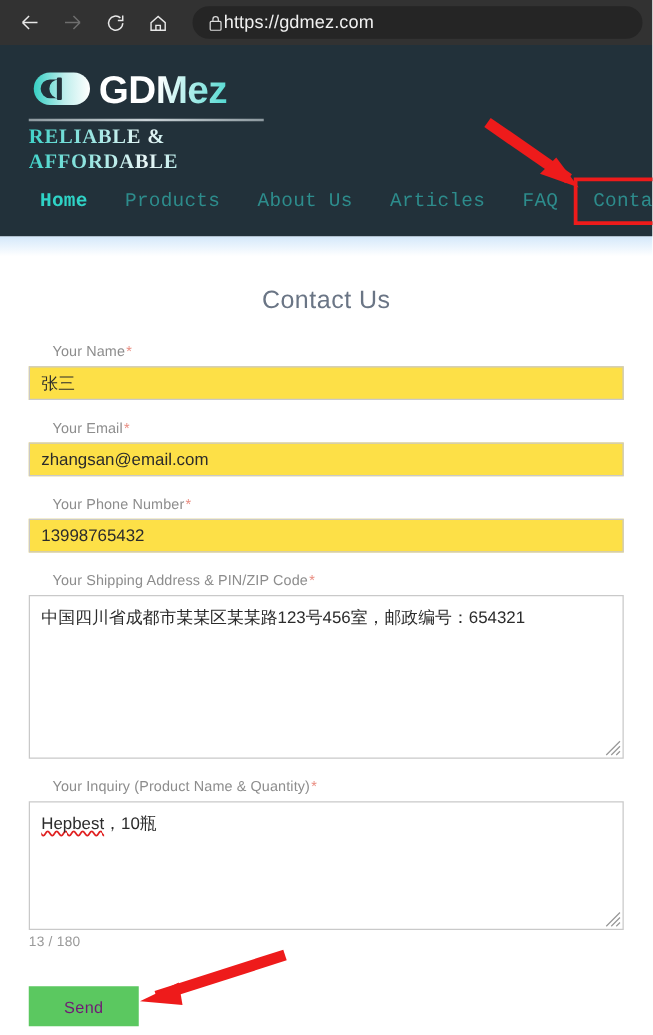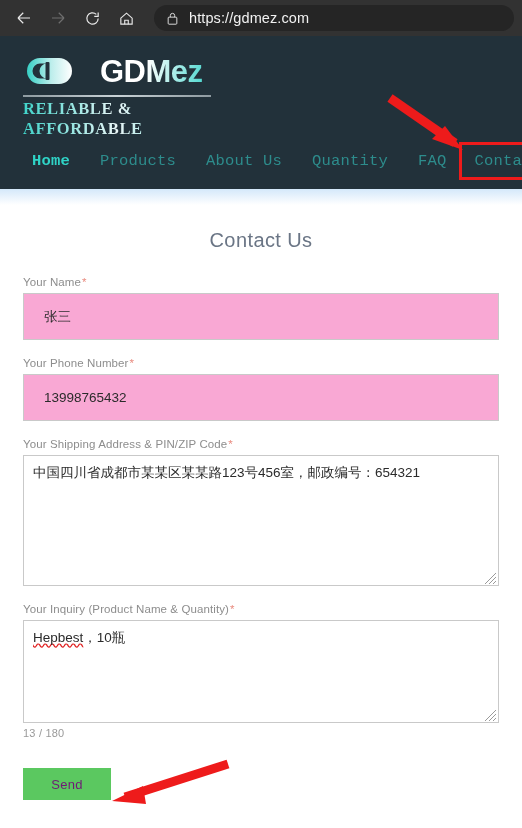--- a/index.html
+++ b/index.html
@@ -29,21 +29,20 @@
   .nav-btn svg { display: block; }
   .url-bar {
     margin-left: 10px;
     flex: 1;
     height: 26px;
     background: #252525;
     border-radius: 13px;
     display: flex;
     align-items: center;
     padding: 0 12px;
-    gap: 10px;
   }
   .lock-icon { color: #dcdcdc; display: flex; align-items: center; }
   .url-text {
     color: #f1f1f1;
     font-size: 14.5px;
     letter-spacing: .1px;
     white-space: nowrap;
   }
 
   
@@ -53,21 +52,21 @@
     position: relative;
   }
   .logo-wrap {
     position: absolute;
     left: 23px; top: 14px;
     width: 200px;
   }
   .logo-row {
     display: flex;
     align-items: center;
-    gap: 25px;
+    gap: 4px;
     height: 42px;
   }
   .capsule {
     width: 52px; height: 30px;
     position: relative;
   }
   .capsule-svg { display:block; }
   .logo-text {
     font-size: 31px;
     font-weight: bold;
@@ -138,31 +137,32 @@
     letter-spacing: .4px;
     margin-top: 24px;
     margin-bottom: 24px;
   }
   .field { margin-bottom: 17px; }
   .field-label {
     font-size: 11.5px;
     color: #8d8d8d;
     margin-bottom: 5px;
     letter-spacing: .1px;
+    margin-left: 19px;
   }
   .req { color: #e98b7f; margin-left: 1px; }
   .text-input {
     width: 100%;
-    height: 47px;
+    height: 27px;
     border: 1px solid #c9c9c9;
-    background: #f9a8d4;
+    background: #fde047;
     font-family: "Liberation Sans", sans-serif;
     font-size: 13.5px;
     color: #2b2b2b;
-    padding: 0 20px;
+    padding: 0 9px;
     outline: none;
     border-radius: 0;
   }
   .textarea {
     width: 100%;
     border: 1px solid #c9c9c9;
     background: #fff;
     font-family: "Liberation Sans", sans-serif;
     font-size: 13.5px;
     color: #2b2b2b;
@@ -281,38 +281,44 @@
       <span class="logo-text">GDMez</span>
     </div>
     <div class="logo-rule"></div>
     <div class="logo-tagline">RELIABLE &amp; AFFORDABLE</div>
   </div>
 
   <div class="nav">
     <div class="nav-item active">Home</div>
     <div class="nav-item">Products</div>
     <div class="nav-item">About Us</div>
-    <div class="nav-item">Quantity</div>
+    <div class="nav-item">Articles</div>
     <div class="nav-item">FAQ</div>
     <div class="nav-item boxed">Contact Us</div>
   </div>
 </div>
 <div class="header-fade"></div>
 
 <div class="page">
 
   <div class="page-title">Contact Us</div>
 
   <div class="field">
     <div class="field-label">
       <span>Your Name</span><span class="req">*</span>
     </div>
     <input class="text-input" type="text" value="张三" style="">
   </div>
 
+  <div class="field">
+    <div class="field-label">
+      <span>Your Email</span><span class="req">*</span>
+    </div>
+    <input class="text-input" type="text" value="zhangsan@email.com" style="">
+  </div>
 
   <div class="field">
     <div class="field-label">
       <span>Your Phone Number</span><span class="req">*</span>
     </div>
     <input class="text-input" type="text" value="13998765432" style="">
   </div>
 
   <div class="field">
     <div class="field-label">

